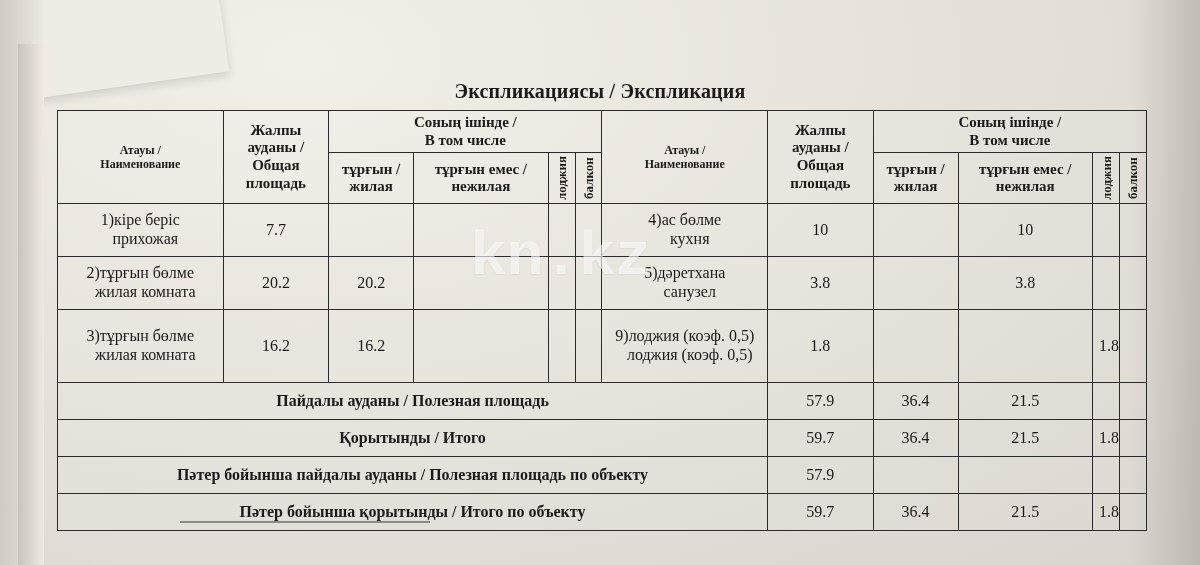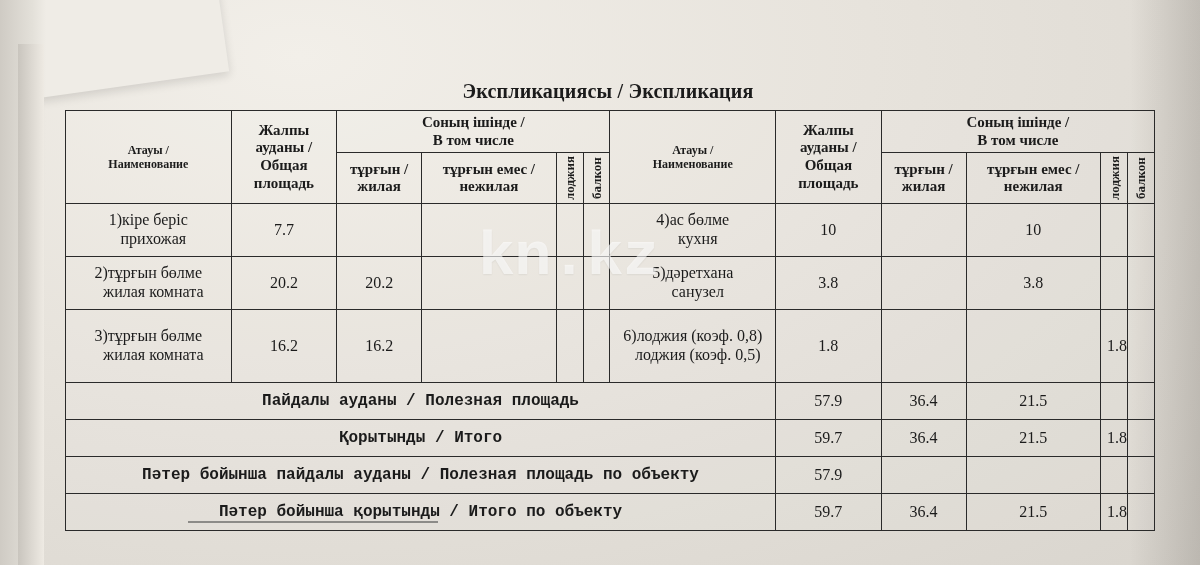--- a/index.html
+++ b/index.html
@@ -48,21 +48,21 @@
     position: absolute;
     left: 18px;
     top: 44px;
     width: 26px;
     height: 521px;
     background: linear-gradient(90deg,#c9c5be,#eeeae3);
   }
 
   #content {
     position: absolute;
-    left: 8px;
+    left: 0;
     top: 0;
     width: 1184px;
     height: 565px;
   }
 
   #doc-title {
     position: absolute;
     left: 0;
     top: 80px;
     width: 1200px;
@@ -112,21 +112,20 @@
   }
   td.name-cell .ln2 { padding-left: 10px; display: block; }
   td.num { font-size: 16px; margin-left: 32px; }
   tr.body-row td { height: 46px; }
   tr.tall td { height: 66px; }
   td.total-label {
     text-align: right;
     font-weight: bold;
     padding-right: 10px;
     font-size: 16px;
-    font-family: Liberation Mono, monospace;
   }
   tr.total-row td { height: 30px; }
 
   
   #watermark {
     position: absolute;
     left: 470px;
     top: 222px;
     font-family: Liberation Mono, monospace;
     font-size: 62px;
@@ -287,21 +286,21 @@
           <span>3)тұрғын бөлме</span>
           <span class="ln2">жилая комната</span>
         </td>
         <td class="num">16.2</td>
         <td class="num">16.2</td>
         <td class="num"></td>
         <td class="num"></td>
         <td class="num"></td>
 
         <td class="name-cell">
-          <span>6)лоджия (коэф. 0,8)</span>
+          <span>9)лоджия (коэф. 0,5)</span>
           <span class="ln2">лоджия (коэф. 0,5)</span>
         </td>
         <td class="num">1.8</td>
         <td class="num"></td>
         <td class="num"></td>
         <td class="num">1.8</td>
         <td class="num"></td>
       </tr>
 
       <tr class="total-row">

